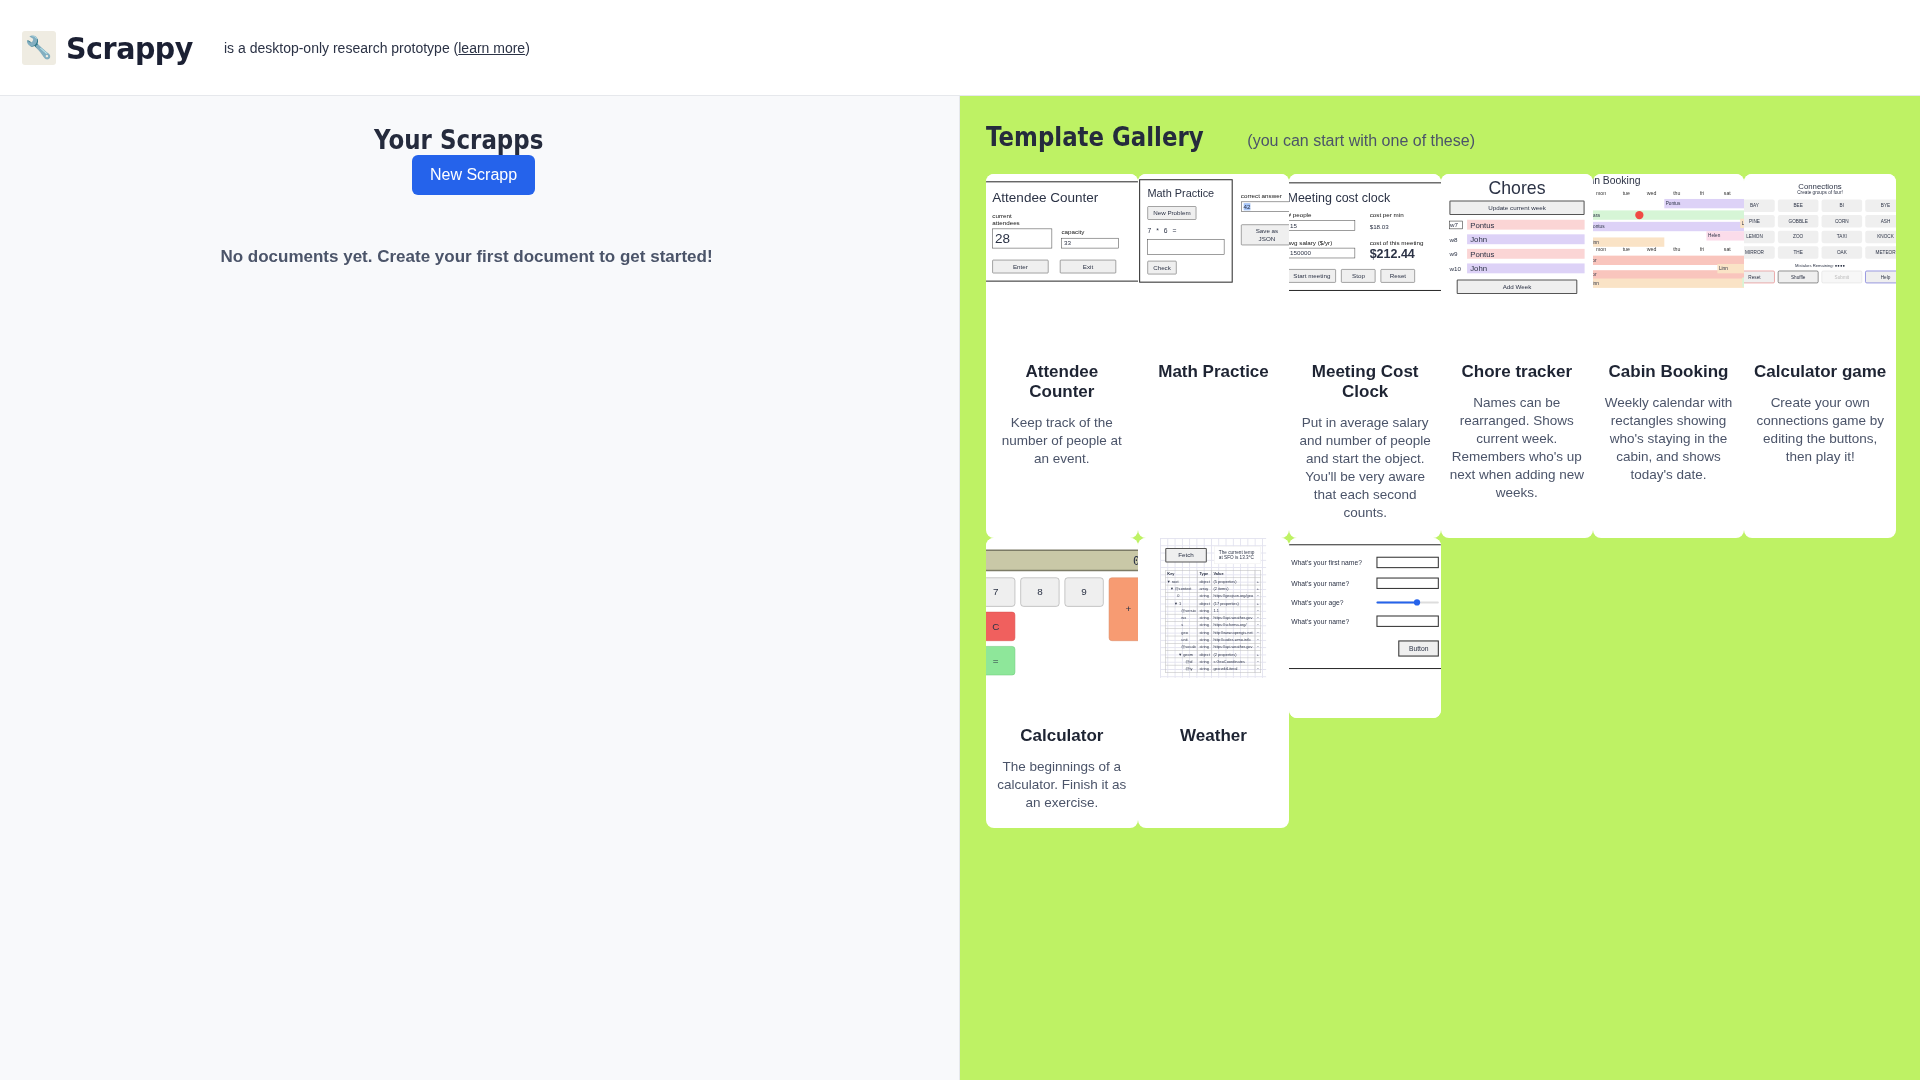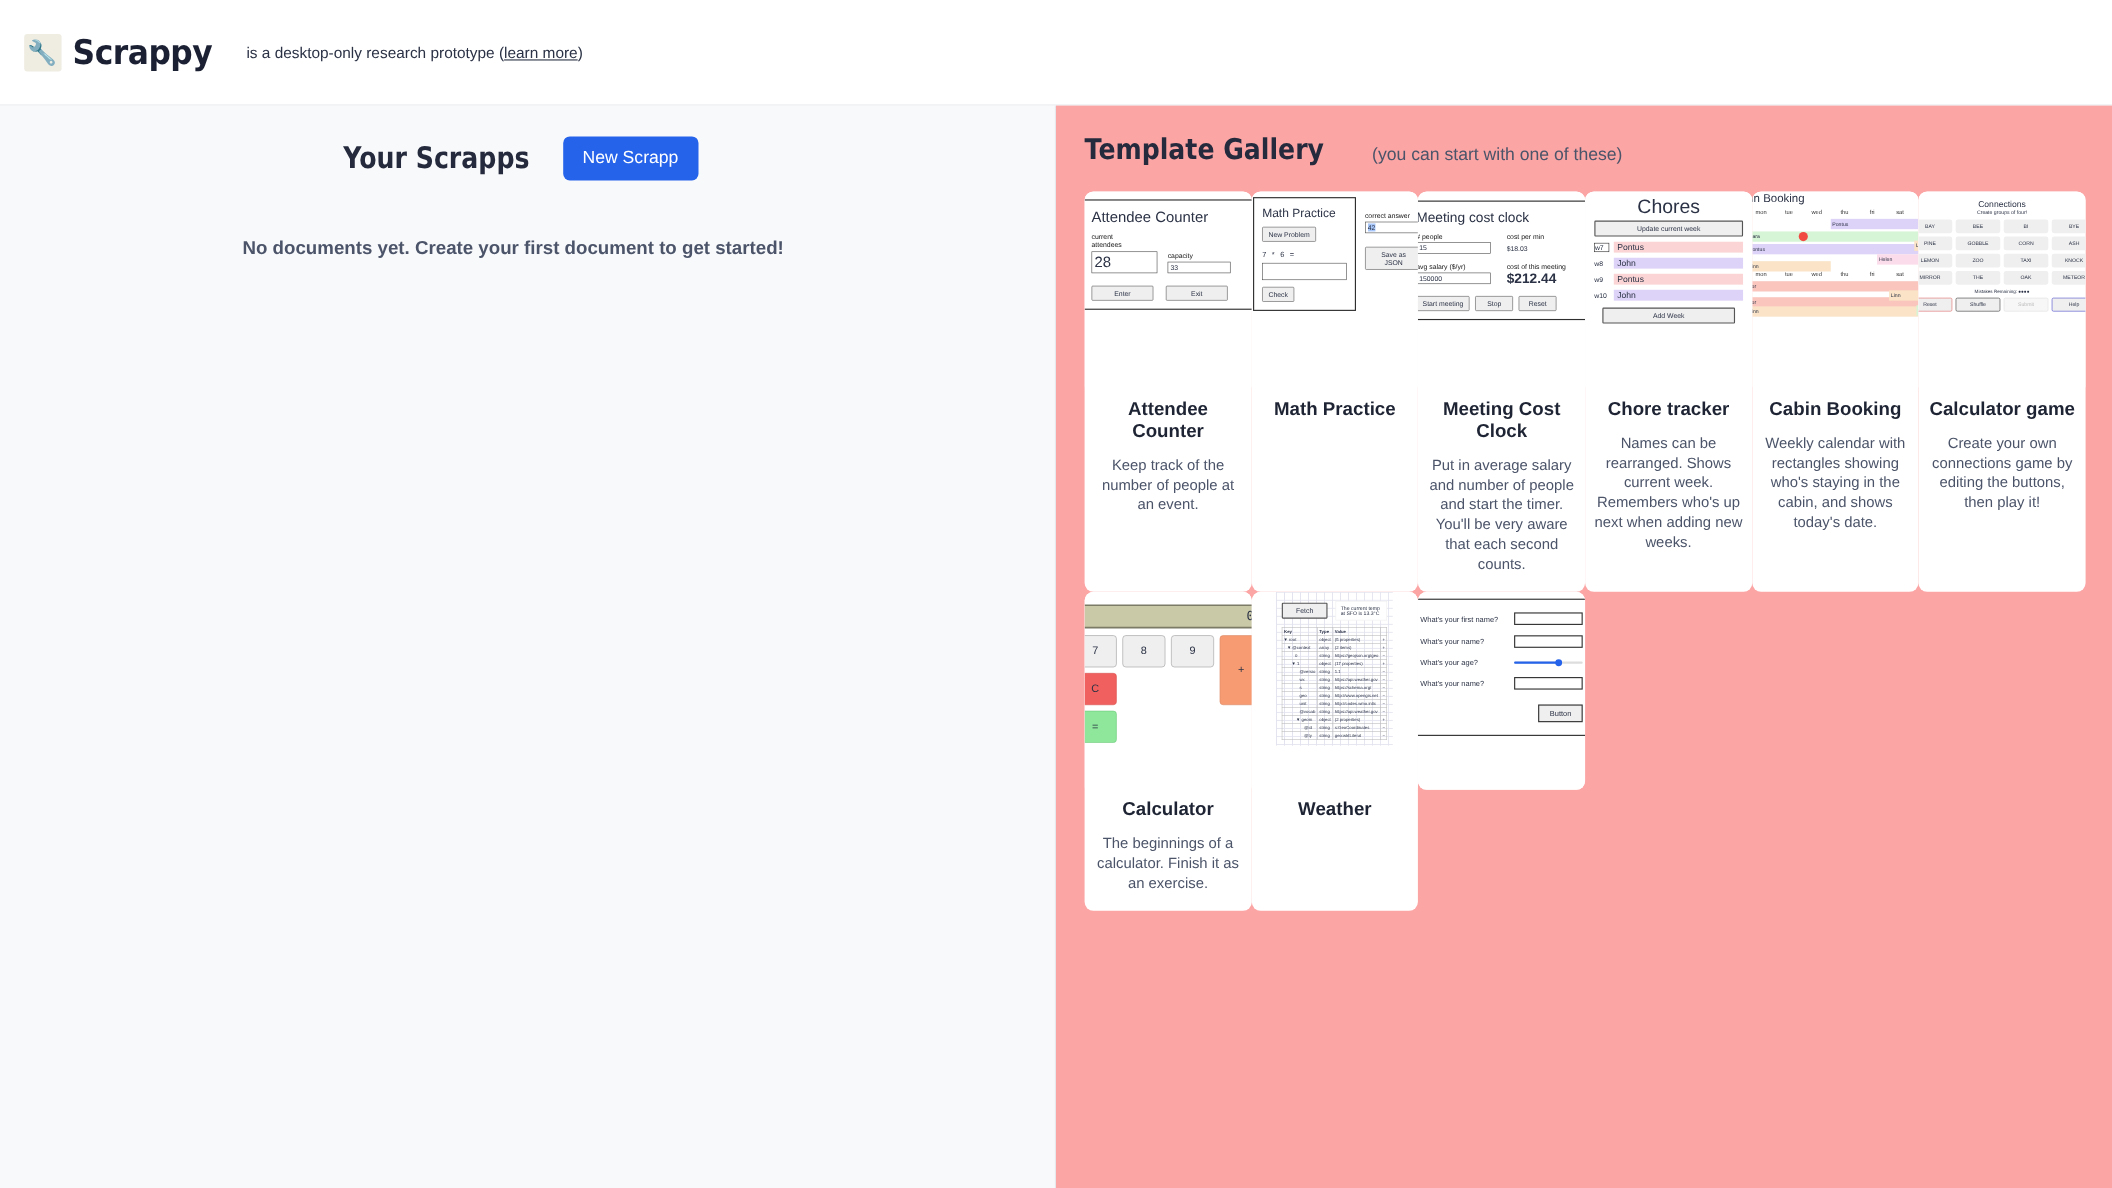--- a/index.html
+++ b/index.html
@@ -47,22 +47,23 @@
     width: 1920px;
   }
   .left {
     width: 960px;
     background: #f8f9fb;
     border-right: 1px solid #e6e8ec;
     padding: 28px 28px 0 22px;
     position: relative;
   }
   .left-head {
-    display: flex; align-items: center; justify-content: center;
+    display: flex; align-items: center; justify-content: flex-end;
     padding-right: 6px;
+    flex-direction: column;
   }
   .your-scrapps {
     font-family: "DejaVu Sans", sans-serif;
     font-weight: bold;
     font-size: 27px;
     color: #252b3d;
     transform: scaleX(0.85);
     transform-origin: left center;
   }
   .new-scrapp-btn {
@@ -79,21 +80,21 @@
     margin-top: 52px;
     text-align: center;
     font-size: 17px;
     color: #4b5469;
     padding-right: 20px;
     font-weight: bold;
   }
 
   .right {
     width: 960px;
-    background: #fca5a5;
+    background: #bef264;
     padding: 26px 24px 0 26px;
     overflow: hidden;
   }
   .gallery-head { display: flex; align-items: baseline; gap: 14px; }
   .gallery-title {
     font-family: "DejaVu Sans", sans-serif;
     font-weight: bold;
     font-size: 26px;
     color: #252b3d;
     transform: scaleX(0.88);
@@ -351,21 +352,21 @@
               </div>
               <div class="mt-btns">
                 <div class="btn">Start meeting</div>
                 <div class="btn" style="width:66px;">Stop</div>
                 <div class="btn" style="width:66px;">Reset</div>
               </div>
             </div>
           </div>
         </div>
         <div class="card-title">Meeting Cost Clock</div>
-        <div class="card-desc">Put in average salary and number of people and start the timer. You'll be very aware that each second counts.</div>
+        <div class="card-desc">Put in average salary and number of people and start the object. You'll be very aware that each second counts.</div>
       </div>
 
       <div class="card">
         <div class="thumb">
           <div class="thumb-inner" style="padding-top:8px;">
             <div style="width:260px;margin:0 auto;">
               <div class="chores-title">Chores</div>
               <div class="btn" style="margin-top:4px;border-width:2px;">Update current week</div>
               <div>
                 <div class="chore-row">

